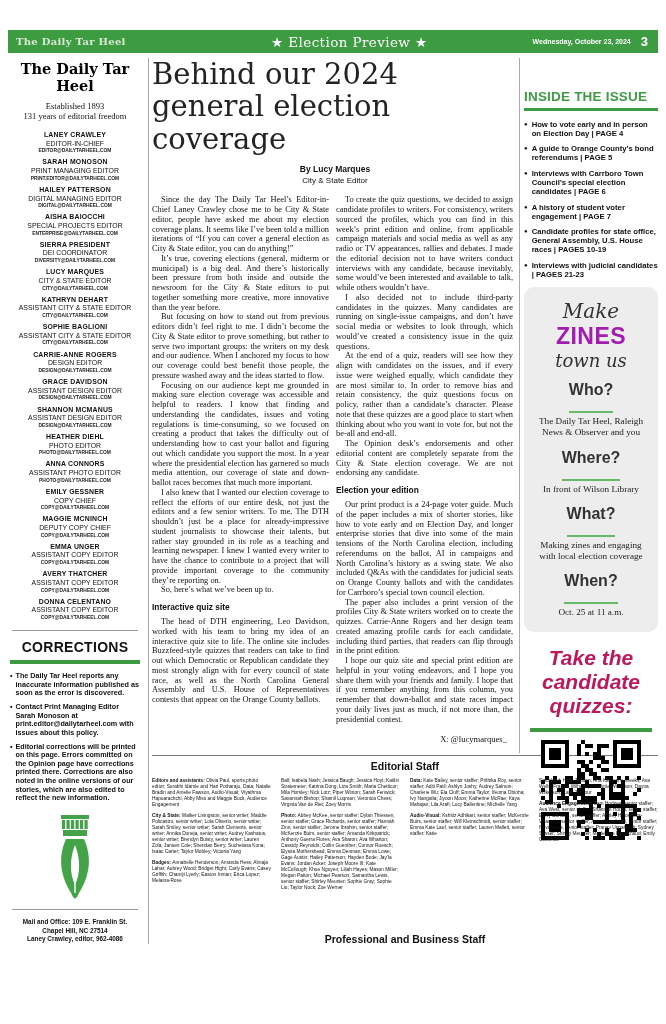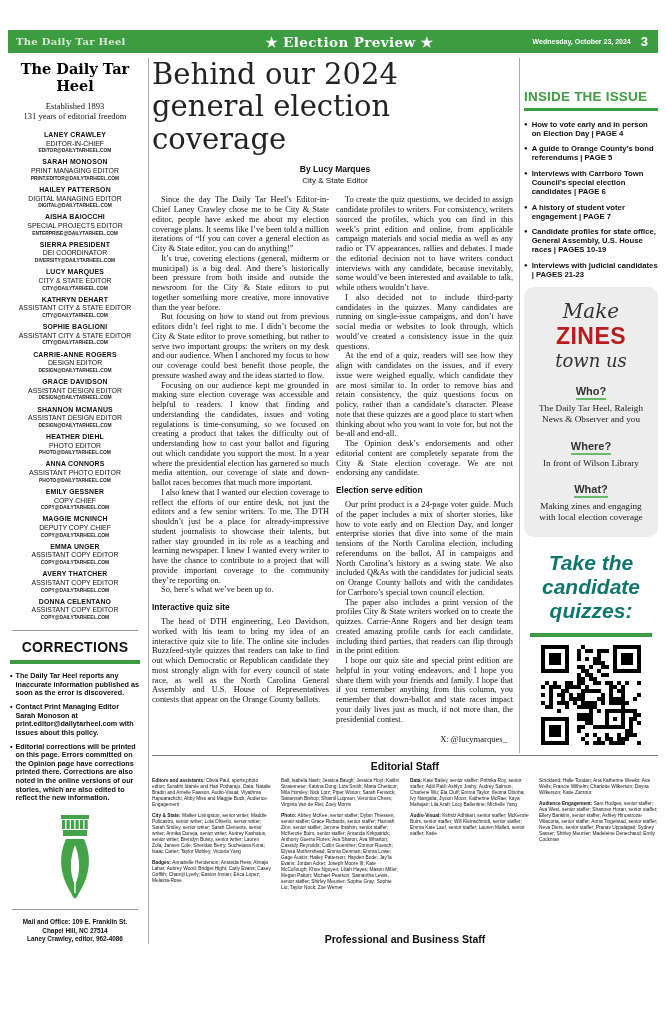--- a/index.html
+++ b/index.html
@@ -4,21 +4,21 @@
 <title>The Daily Tar Heel — Election Preview</title>
 <style>
   html,body{margin:0;padding:0;background:#fff;}
   .page{position:relative;width:666px;height:944px;background:#fff;overflow:hidden;
         font-family:"Liberation Sans",sans-serif;color:#111;}
   
   .topbar{position:absolute;left:8px;top:30px;width:650px;height:23px;background:#3d9c42;
           color:#fff;display:flex;align-items:center;}
   .tb-logo{width:150px;padding-left:8px;font-family:"DejaVu Serif",serif;font-weight:700;
            font-size:10px;color:#d9e9d2;letter-spacing:.3px;}
-  .tb-center{flex:1;text-align:center;font-family:"DejaVu Serif",serif;font-weight:700;
+  .tb-center{flex:1;text-align:center;font-family:"DejaVu Serif",serif;font-weight:400;
              font-size:13.5px;letter-spacing:.4px;}
   .tb-right{display:flex;align-items:center;gap:10px;padding-right:10px;}
   .tb-date{font-size:7px;font-weight:700;}
   .tb-page{font-size:13px;font-weight:700;}
   
   .leftcol{position:absolute;left:10px;top:60px;width:130px;text-align:center;}
   .mh-brand{font-family:"DejaVu Serif",serif;font-weight:700;font-size:14.5px;color:#000;}
   .mh-est{font-family:"Liberation Serif",serif;font-size:8.5px;margin-top:7px;}
   .mh-tag{font-family:"Liberation Serif",serif;font-size:8.5px;}
   .mh-list{margin-top:10px;}
@@ -56,29 +56,29 @@
   
   .sidebar{position:absolute;left:524px;top:58px;width:134px;margin-top:31px;}
   .inside-title{font-weight:800;font-size:13.5px;color:#3d9c42;letter-spacing:.2px;}
   .inside-rule{height:2.5px;background:#3d9c42;margin:4px 0 9px;}
   .issue-item{display:flex;gap:4px;font-weight:700;font-size:7.7px;line-height:1.18;
               margin-bottom:6.5px;}
   .issue-dot{flex:0 0 auto;font-size:6px;line-height:9px;}
   .zines-box{background:#ededed;border-radius:10px;padding:12px 8px 14px;text-align:center;
              margin-top:8px;}
   .z-make{font-family:"DejaVu Serif",serif;font-style:italic;font-size:20px;color:#333;}
-  .z-zines{font-weight:800;font-size:23px;color:#b91c1c;letter-spacing:.5px;}
+  .z-zines{font-weight:800;font-size:23px;color:#a21caf;letter-spacing:.5px;}
   .z-with{font-family:"DejaVu Serif",serif;font-style:italic;font-size:18px;color:#333;}
   .z-sec{margin-top:10px;}
-  .z-label{display:inline-block;font-weight:800;font-size:11px;color:#333;
-           border-bottom:2px solid #6ab86c;padding-bottom:1px;}
+  .z-label{display:inline-block;font-weight:800;font-size:16px;color:#333;
+           border-bottom:2px solid #6ab86c;padding-bottom:12px;}
   .z-text{font-family:"Liberation Serif",serif;font-size:9.2px;line-height:1.22;
           margin-top:3px;color:#222;}
   .quiz-block{text-align:center;margin-top:14px;}
-  .quiz-title{font-style:italic;font-weight:800;font-size:21px;line-height:1.14;color:#0f766e;}
+  .quiz-title{font-style:italic;font-weight:800;font-size:21px;line-height:1.14;color:#be185d;}
   .quiz-rule{height:4px;background:#3d9c42;width:122px;margin:10px auto 8px;}
   .qr{width:100px;height:100px;margin:2px auto 0;}
   
   .estaff{position:absolute;left:152px;top:760px;width:506px;height:170px;overflow:hidden;}
   .pstaff{position:absolute;left:152px;top:933px;width:506px;height:86px;overflow:hidden;}
   .staff-title{font-weight:700;font-size:10.5px;text-align:center;}
   .staff-cols{display:flex;gap:10px;margin-top:6px;}
   .staff-col{flex:1;min-width:0;}
   .staff-p{font-size:4.8px;line-height:1.25;margin:0 0 5px;color:#141414;}
   .staff-p b{font-weight:700;}
@@ -261,21 +261,21 @@
           <p class="body-p">So, here’s what we’ve been up to.</p>
           <div class="sub-head">Interactive quiz site</div>
           <p class="body-p">The head of DTH engineering, Leo Davidson, worked with his team to bring my idea of an interactive quiz site to life. The online site includes Buzzfeed-style quizzes that readers can take to find out which Democratic or Republican candidate they most strongly align with for every council of state race, as well as the North Carolina General Assembly and U.S. House of Representatives contests that appear on the Orange County ballots.</p>
         </div>
       <div class="col">
         <div id="col2">
             <p class="body-p">To create the quiz questions, we decided to assign candidate profiles to writers. For consistency, writers sourced the profiles, which you can find in this week’s print edition and online, from applicable campaign materials and social media as well as any radio or TV appearances, rallies and debates. I made the editorial decision not to have writers conduct interviews with any candidate, because inevitably, some would’ve been interested and available to talk, while others wouldn’t have.</p>
             <p class="body-p">I also decided not to include third-party candidates in the quizzes. Many candidates are running on single-issue campaigns, and don’t have social media or websites to look through, which would’ve created a consistency issue in the quiz questions.</p>
             <p class="body-p">At the end of a quiz, readers will see how they align with candidates on the issues, and if every issue were weighed equally, which candidate they are most similar to. In order to remove bias and retain consistency, the quiz questions focus on policy, rather than a candidate’s character. Please note that these quizzes are a good place to start when thinking about who you want to vote for, but not the be-all and end-all.</p>
             <p class="body-p">The Opinion desk’s endorsements and other editorial content are completely separate from the City &amp; State election coverage. We are not endorsing any candidate.</p>
-            <div class="sub-head">Election serve edition</div>
+            <div class="sub-head">Election your edition</div>
             <p class="body-p">Our print product is a 24-page voter guide. Much of the paper includes a mix of shorter stories, like how to vote early and on Election Day, and longer enterprise stories that dive into some of the main tensions of the North Carolina election, including referendums on the ballot, AI in campaigns and North Carolina’s history as a swing state. We also included Q&amp;As with the candidates for judicial seats on Orange County ballots and with the candidates for Carrboro’s special town council election.</p>
             <p class="body-p">The paper also includes a print version of the profiles City &amp; State writers worked on to create the quizzes. Carrie-Anne Rogers and her design team created amazing profile cards for each candidate, including third parties, that readers can flip through in the print edition.</p>
             <p class="body-p">I hope our quiz site and special print edition are helpful in your voting endeavors, and I hope you share them with your friends and family. I hope that if you remember anything from this column, you remember that down-ballot and state races impact your daily lives just as much, if not more than, the presidential contest.</p>
           </div>
         <div class="signoff">X: @lucymarques_</div>
       </div>
     </div>
   </div>
 
   <div class="sidebar">
@@ -319,20 +319,24 @@
             <div><span class="z-label">Who?</span></div>
             <div class="z-text">The Daily Tar Heel, Raleigh News &amp; Observer and you</div>
           </div>
           <div class="z-sec">
             <div><span class="z-label">Where?</span></div>
             <div class="z-text">In front of Wilson Library</div>
           </div>
           <div class="z-sec">
             <div><span class="z-label">What?</span></div>
             <div class="z-text">Making zines and engaging with local election coverage</div>
+          </div>
+          <div class="z-sec">
+            <div><span class="z-label">When?</span></div>
+            <div class="z-text">Oct. 25 at 11 a.m.</div>
           </div>
         </div>
     </div>
 
     <div class="quiz-block">
       <div class="quiz-title">Take the candidate quizzes:</div>
       <div class="quiz-rule"></div>
       <div class="qr" id="qr"><svg viewBox="0 0 100 100" width="100" height="100">
             <g fill="#000">
               <rect x="40" y="0" width="4" height="4"></rect>

